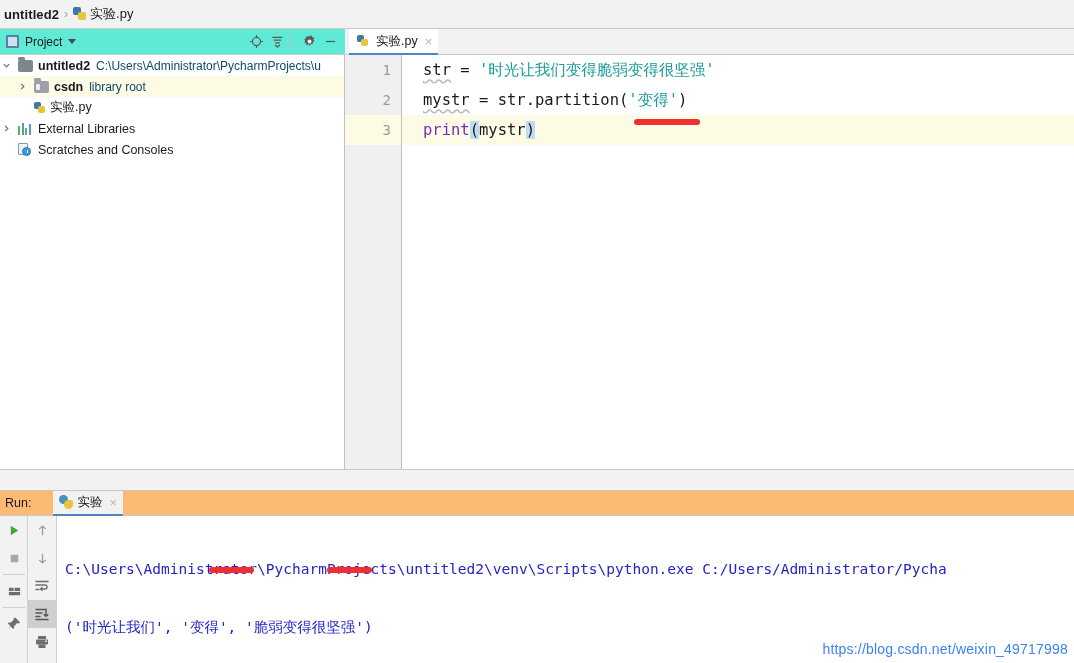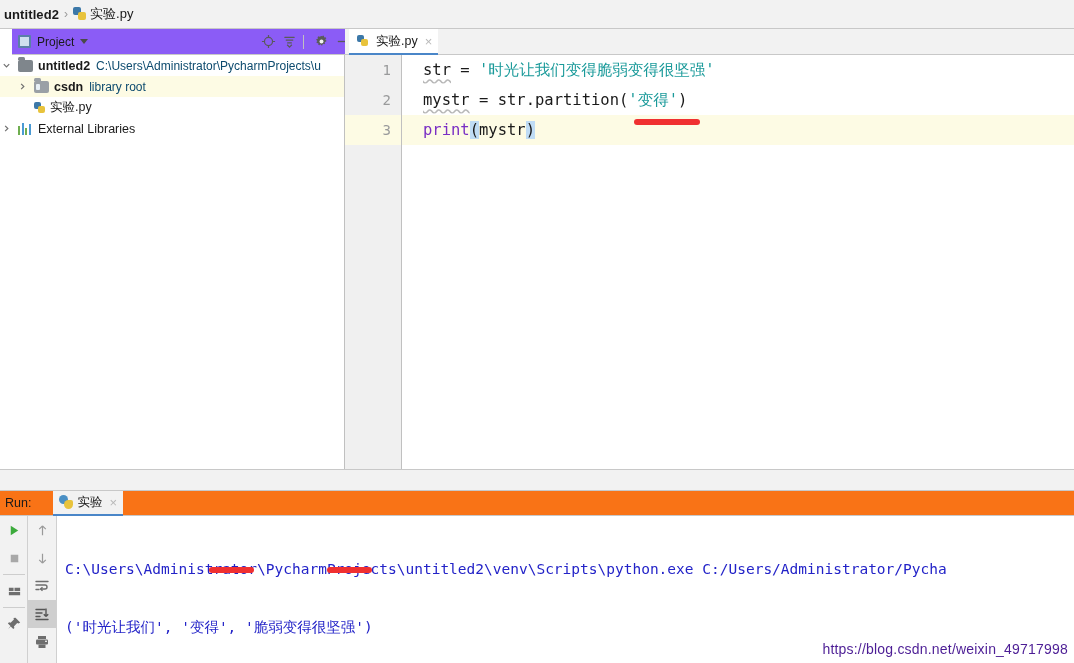--- a/index.html
+++ b/index.html
@@ -33,22 +33,22 @@
     position: absolute; width: 8px; height: 8px; border-radius: 2px;
   }
   .pyicon .b1 { background:#3c78a8; left: 0; top: 0; }
   .pyicon .b2 { background:#e8c33c; left: 5px; top: 5px; }
   .pyicon.sm { width: 12px; height: 12px; }
   .pyicon.sm .b1 { width:7px;height:7px; }
   .pyicon.sm .b2 { width:7px;height:7px; left:4px; top:4px; }
 
   
   .project-header {
-    position: absolute; left: 12px; top: 29px; width: 345px; height: 26px;
-    background: #8b5cf6; border-bottom: 1px solid #c8c8c8;
+    position: absolute; left: 0; top: 29px; width: 345px; height: 26px;
+    background: #5eead4; border-bottom: 1px solid #c8c8c8;
     display: flex; align-items: center; padding: 0 6px;
   }
   .proj-label { font-size: 12px; color: #1a1a1a; margin-left: 6px; }
   .proj-sqicon {
     width: 13px; height: 13px; border: 2px solid #5a7fa8; background:#cfe0ef;
     border-radius: 1px;
   }
   .caret-down {
     width:0;height:0;border-left:4px solid transparent;border-right:4px solid transparent;
     border-top:5px solid #4a4a4a; margin-left:6px;
@@ -151,21 +151,21 @@
     position:absolute; background:#f03030; border-radius:4px;
   }
 
   
   .run-divider {
     position:absolute; left:0; top:469px; width:1074px; height:22px; background:#f2f2f2;
     border-top:1px solid #c8c8c8; border-bottom:1px solid #c8c8c8;
   }
   .run-tabbar {
     position:absolute; left:0; top:491px; width:1074px; height:25px;
-    background:#f97316; border-bottom:1px solid #c8c8c8;
+    background:#fdba74; border-bottom:1px solid #c8c8c8;
     display:flex; align-items:center;
   }
   .run-word { font-size:12.5px; color:#1a1a1a; margin-left:5px; }
   .run-tab {
     margin-left:22px; height:25px; display:flex;align-items:center;padding:0 6px;
     background:#f2f2f2; border-bottom:2px solid #4a86c8;
   }
   .run-tab .rt-label { font-size:12.5px;color:#1a1a1a;margin-left:4px; }
   .pycircle { width:14px;height:14px;position:relative;flex:none; }
   .pycircle .c1,.pycircle .c2 { position:absolute;width:9px;height:9px;border-radius:50% 50% 2px 50%; }
@@ -190,21 +190,21 @@
   .console {
     position:absolute; left:57px; top:516px; width:1017px; height:147px;
     background:#fff; padding: 8px 0 0 8px;
     font-family:"DejaVu Sans Mono", monospace; font-size:14.5px;
     color:#2323c8; white-space:pre; overflow:hidden;
   }
   .console .cline { height:26px; line-height:26px; }
 
   .watermark {
     position:absolute; right:6px; bottom:6px;
-    color:#4c1d95; font-size:14px; font-family:"Liberation Sans", sans-serif;
+    color:#3b82f6; font-size:14px; font-family:"Liberation Sans", sans-serif;
     letter-spacing:.2px;
   }
   svg { display:block; }
 </style>
 </head>
 <body>
 
 <div class="app">
 
   <div class="breadcrumb-bar">
@@ -292,20 +292,28 @@
       </span>
       <span class="lib-icon">
           <i></i>
           <i></i>
           <i></i>
           <i></i>
         </span>
       <span class="t-name">External Libraries</span>
     </div>
 
+    <div class="tree-row">
+      <span class="arrow"></span>
+      <span class="scratch-icon">
+          <span class="pg"></span>
+          <span class="cl"></span>
+        </span>
+      <span class="t-name">Scratches and Consoles</span>
+    </div>
   </div>
 
   <div class="editor-tabbar">
     <div class="ed-tab">
       <span class="pyicon sm">
           <span class="b1"></span>
           <span class="b2"></span>
         </span>
       <span class="tab-label">实验.py</span>
       <span class="tab-close">×</span>

